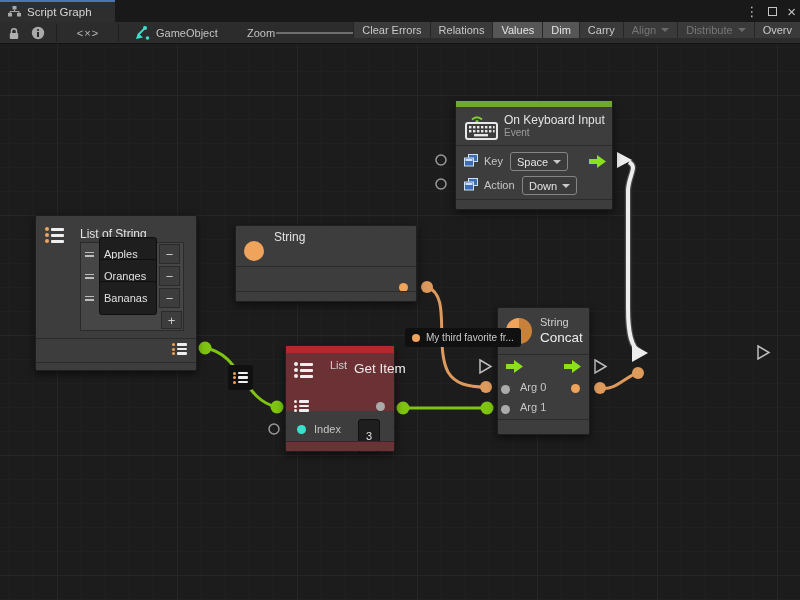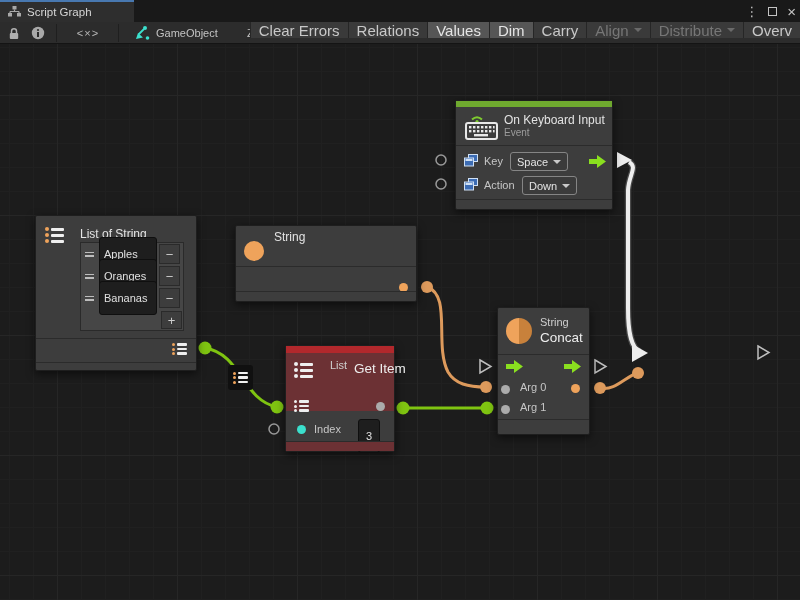--- a/index.html
+++ b/index.html
@@ -9,41 +9,41 @@
     --control_green:#8adf1f; --wire_green:#7fc411; --wire_orange:#dd9a5c; --wire_white:#ededed;
     --string_orange:#efa35b; --teal:#3be0cd; --blue_port:#3c6cb4; --tab_blue:#4878b0;
     --txt:#c8c8c8; --txt_bright:#e3e3e3; --txt_dim:#9c9c9c; --field:#1e1e1e;
   }
   *{box-sizing:border-box;margin:0;padding:0;font-family:"Liberation Sans",sans-serif;}
   html,body{width:800px;height:600px;overflow:hidden;background:var(--bg);}
   #app{position:relative;width:800px;height:600px;}
 
   
   .titlebar{position:relative;height:22px;background:var(--bg);}
-  .tab{position:absolute;left:0;top:0;width:134px;height:22px;background:#2e2e2e;
+  .tab{position:absolute;left:0;top:0;width:115px;height:22px;background:#2e2e2e;
        border-top:2px solid var(--tab_blue);display:flex;align-items:center;gap:6px;padding:0 8px;}
   .tab-label{font-size:11.5px;color:#d6d6d6;white-space:nowrap;}
   .win-controls{position:absolute;right:4px;top:0;height:22px;display:flex;align-items:center;gap:10px;}
   .win-glyph{color:#c4c4c4;font-size:13px;line-height:1;}
   .maximize-box{width:9px;height:9px;border:1.5px solid #c4c4c4;}
 
   
   .toolbar{position:relative;height:22px;background:var(--toolbar);border-bottom:1px solid #141414;}
   .tb-sep{position:absolute;top:2px;width:1px;height:18px;background:#1f1f1f;}
   .tb-iconbtn{position:absolute;top:0;height:22px;display:flex;align-items:center;justify-content:center;background:transparent;border:0;cursor:default;}
   .code-label{font-size:11px;color:#b9b9b9;letter-spacing:1px;}
   .go-widget{position:absolute;left:134px;top:0;height:22px;display:flex;align-items:center;gap:6px;}
   .go-label{font-size:11px;color:#c3c3c3;}
   .zoom-label{position:absolute;left:247px;top:5px;font-size:11px;color:#c3c3c3;}
   .slider-track{position:absolute;left:276px;top:10px;width:92px;height:2px;background:#6e6e6e;}
   .slider-handle{position:absolute;left:363px;top:5px;width:12px;height:12px;border-radius:50%;background:#939393;border:1px solid #1c1c1c;}
   .zoom-value{position:absolute;left:380px;top:5px;font-size:11px;color:#c3c3c3;}
   .tb-group{position:absolute;right:0;top:0;height:22px;display:flex;}
   .tb-btn{height:16px;display:flex;align-items:center;gap:5px;padding:0 8px;background:#3a3a3a;
-          border:0;border-left:1px solid #262626;font-size:15px;color:#c8c8c8;white-space:nowrap;cursor:default;}
+          border:0;border-left:1px solid #262626;font-size:11px;color:#c8c8c8;white-space:nowrap;cursor:default;}
   .tb-btn.active{background:#565656;color:#e4e4e4;}
   .tb-btn.disabled{color:#767676;}
   .caret{width:0;height:0;border-left:4px solid transparent;border-right:4px solid transparent;border-top:4px solid #b9b9b9;}
   .tb-btn.disabled .caret{border-top-color:#6a6a6a;}
 
   
   .canvas{position:absolute;top:44px;left:0;width:800px;height:556px;background-color:var(--canvas);overflow:hidden;
     background-image:
       linear-gradient(var(--grid_major) 1px,transparent 1px),
       linear-gradient(90deg,var(--grid_major) 1px,transparent 1px),
@@ -421,15 +421,19 @@
         <span class="li-row">
             <i class="li-dot"></i>
             <i class="li-bar"></i>
           </span>
         <span class="li-row">
             <i class="li-dot"></i>
             <i class="li-bar"></i>
           </span>
       </div>
     </div>
+    <div class="badge" style="left:405px;top:284px;height:19px;padding:0 7px;gap:6px;">
+      <span style="width:8px;height:8px;border-radius:50%;background:var(--string_orange);flex:0 0 auto;"></span>
+      <span style="font-size:10px;color:#c9c9c9;white-space:nowrap;">My third favorite fr...</span>
+    </div>
 
   </div>
 </div>
 
 </body></html>

